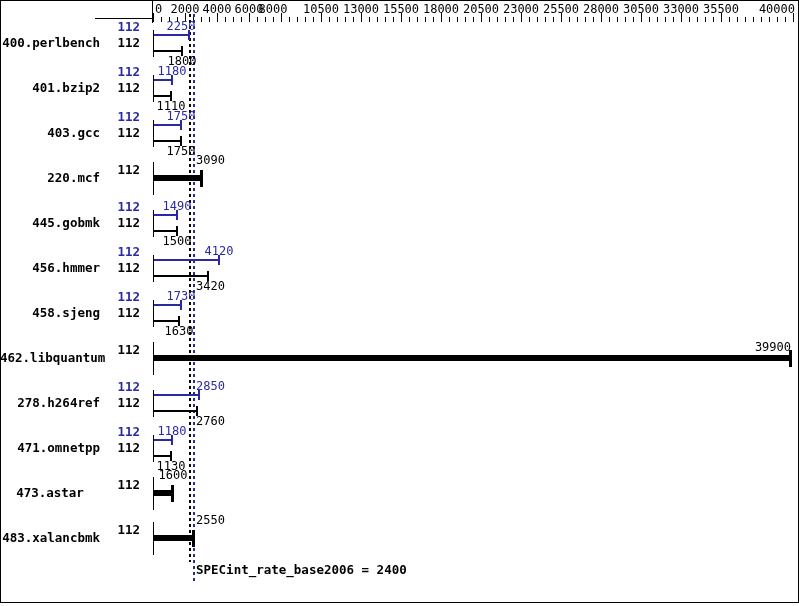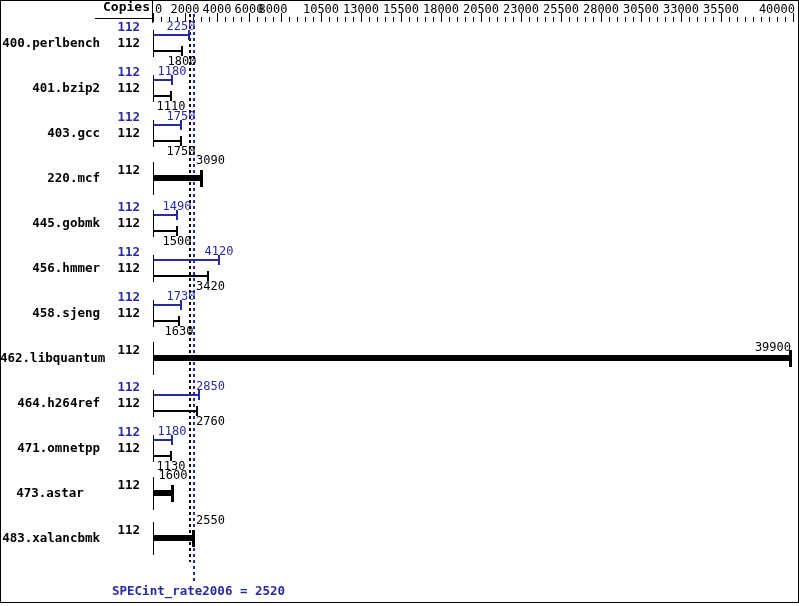--- a/index.html
+++ b/index.html
@@ -16,21 +16,20 @@
   .vline{position:absolute;width:1px;background:#000;}
   .hline{position:absolute;height:1px;background:#000;}
   .dash{position:absolute;width:2px;}
 </style>
 </head>
 <body>
 
 <div class="stage">
   <div class="frame"></div>
 
-  <div class="txt bold" style="left:0;top:2;width:150px;text-align:right;font-size:13px;">Copies</div>
   <div class="hline" style="left:95px;top:18px;width:57px;"></div>
   <div class="vline" style="left:152px;top:0;height:23px;"></div>
 
   <div id="plot" class="abs" style="left:0;top:0;width:799px;height:606px;">
       <div class="tick" style="left: 153px; top: 13px; height: 9px;"></div>
       <div class="tick" style="left: 161px; top: 17px; height: 5px;"></div>
       <div class="tick" style="left: 169px; top: 17px; height: 5px;"></div>
       <div class="tick" style="left: 177px; top: 17px; height: 5px;"></div>
       <div class="tick" style="left: 185px; top: 13px; height: 9px;"></div>
       <div class="tick" style="left: 193px; top: 17px; height: 5px;"></div>
@@ -193,21 +192,21 @@
       <div class="txt" style="left: 100px; top: 306px; width: 40px; text-align: right; color: rgb(0, 0, 0); font-weight: bold; font-size: 12.5px;">112</div>
       <div class="bar" style="left: 154px; top: 320px; width: 25px; height: 2px; background: rgb(0, 0, 0);"></div>
       <div class="bar" style="left: 178px; top: 316px; width: 2px; height: 10px; background: rgb(0, 0, 0);"></div>
       <div class="txt" style="top: 324px; color: rgb(0, 0, 0); font-size: 12px; left: 144px; width: 70px; text-align: center;">1630</div>
       <div class="txt" style="left: 0px; top: 351px; width: 100px; text-align: right; font-weight: bold; font-size: 12.5px;">462.libquantum</div>
       <div class="vline" style="left: 153px; top: 342px; height: 33px;"></div>
       <div class="txt" style="left: 100px; top: 343px; width: 40px; text-align: right; color: rgb(0, 0, 0); font-weight: bold; font-size: 12.5px;">112</div>
       <div class="bar" style="left: 154px; top: 355px; width: 637px; height: 6px; background: rgb(0, 0, 0);"></div>
       <div class="bar" style="left: 789px; top: 350px; width: 3px; height: 17px; background: rgb(0, 0, 0);"></div>
       <div class="txt" style="top: 340px; color: rgb(0, 0, 0); font-size: 12px; right: 8px; text-align: right;">39900</div>
-      <div class="txt" style="left: 0px; top: 396px; width: 100px; text-align: right; font-weight: bold; font-size: 12.5px;">464.h264ref</div>
+      <div class="txt" style="left: 0px; top: 396px; width: 100px; text-align: right; font-weight: bold; font-size: 12.5px;">278.h264ref</div>
       <div class="vline" style="left: 153px; top: 390px; height: 27px;"></div>
       <div class="txt" style="left: 100px; top: 380px; width: 40px; text-align: right; color: rgb(42, 42, 160); font-weight: bold; font-size: 12.5px;">112</div>
       <div class="bar" style="left: 154px; top: 394px; width: 45px; height: 2px; background: rgb(42, 42, 160);"></div>
       <div class="bar" style="left: 198px; top: 390px; width: 2px; height: 10px; background: rgb(42, 42, 160);"></div>
       <div class="txt" style="top: 379px; color: rgb(42, 42, 160); font-size: 12px; left: 196px;">2850</div>
       <div class="txt" style="left: 100px; top: 396px; width: 40px; text-align: right; color: rgb(0, 0, 0); font-weight: bold; font-size: 12.5px;">112</div>
       <div class="bar" style="left: 154px; top: 410px; width: 43px; height: 2px; background: rgb(0, 0, 0);"></div>
       <div class="bar" style="left: 196px; top: 406px; width: 2px; height: 10px; background: rgb(0, 0, 0);"></div>
       <div class="txt" style="top: 414px; color: rgb(0, 0, 0); font-size: 12px; left: 196px;">2760</div>
       <div class="txt" style="left: 0px; top: 441px; width: 100px; text-align: right; font-weight: bold; font-size: 12.5px;">471.omnetpp</div>
@@ -227,14 +226,14 @@
       <div class="bar" style="left: 171px; top: 485px; width: 3px; height: 17px; background: rgb(0, 0, 0);"></div>
       <div class="txt" style="top: 468px; color: rgb(0, 0, 0); font-size: 12px; left: 138px; width: 70px; text-align: center;">1600</div>
       <div class="txt" style="left: 0px; top: 531px; width: 100px; text-align: right; font-weight: bold; font-size: 12.5px;">483.xalancbmk</div>
       <div class="vline" style="left: 153px; top: 522px; height: 33px;"></div>
       <div class="txt" style="left: 100px; top: 523px; width: 40px; text-align: right; color: rgb(0, 0, 0); font-weight: bold; font-size: 12.5px;">112</div>
       <div class="bar" style="left: 154px; top: 535px; width: 40px; height: 6px; background: rgb(0, 0, 0);"></div>
       <div class="bar" style="left: 192px; top: 530px; width: 3px; height: 17px; background: rgb(0, 0, 0);"></div>
       <div class="txt" style="top: 513px; color: rgb(0, 0, 0); font-size: 12px; left: 196px;">2550</div>
     </div>
 
-  <div class="txt bold blue" style="left:112px;top:584px;font-size:12.5px;">SPECint_rate2006 = 2520</div>
+  <div class="txt bold" style="left:196px;top:563px;font-size:12.5px;">SPECint_rate_base2006 = 2400</div>
 </div>
 
 </body></html>

